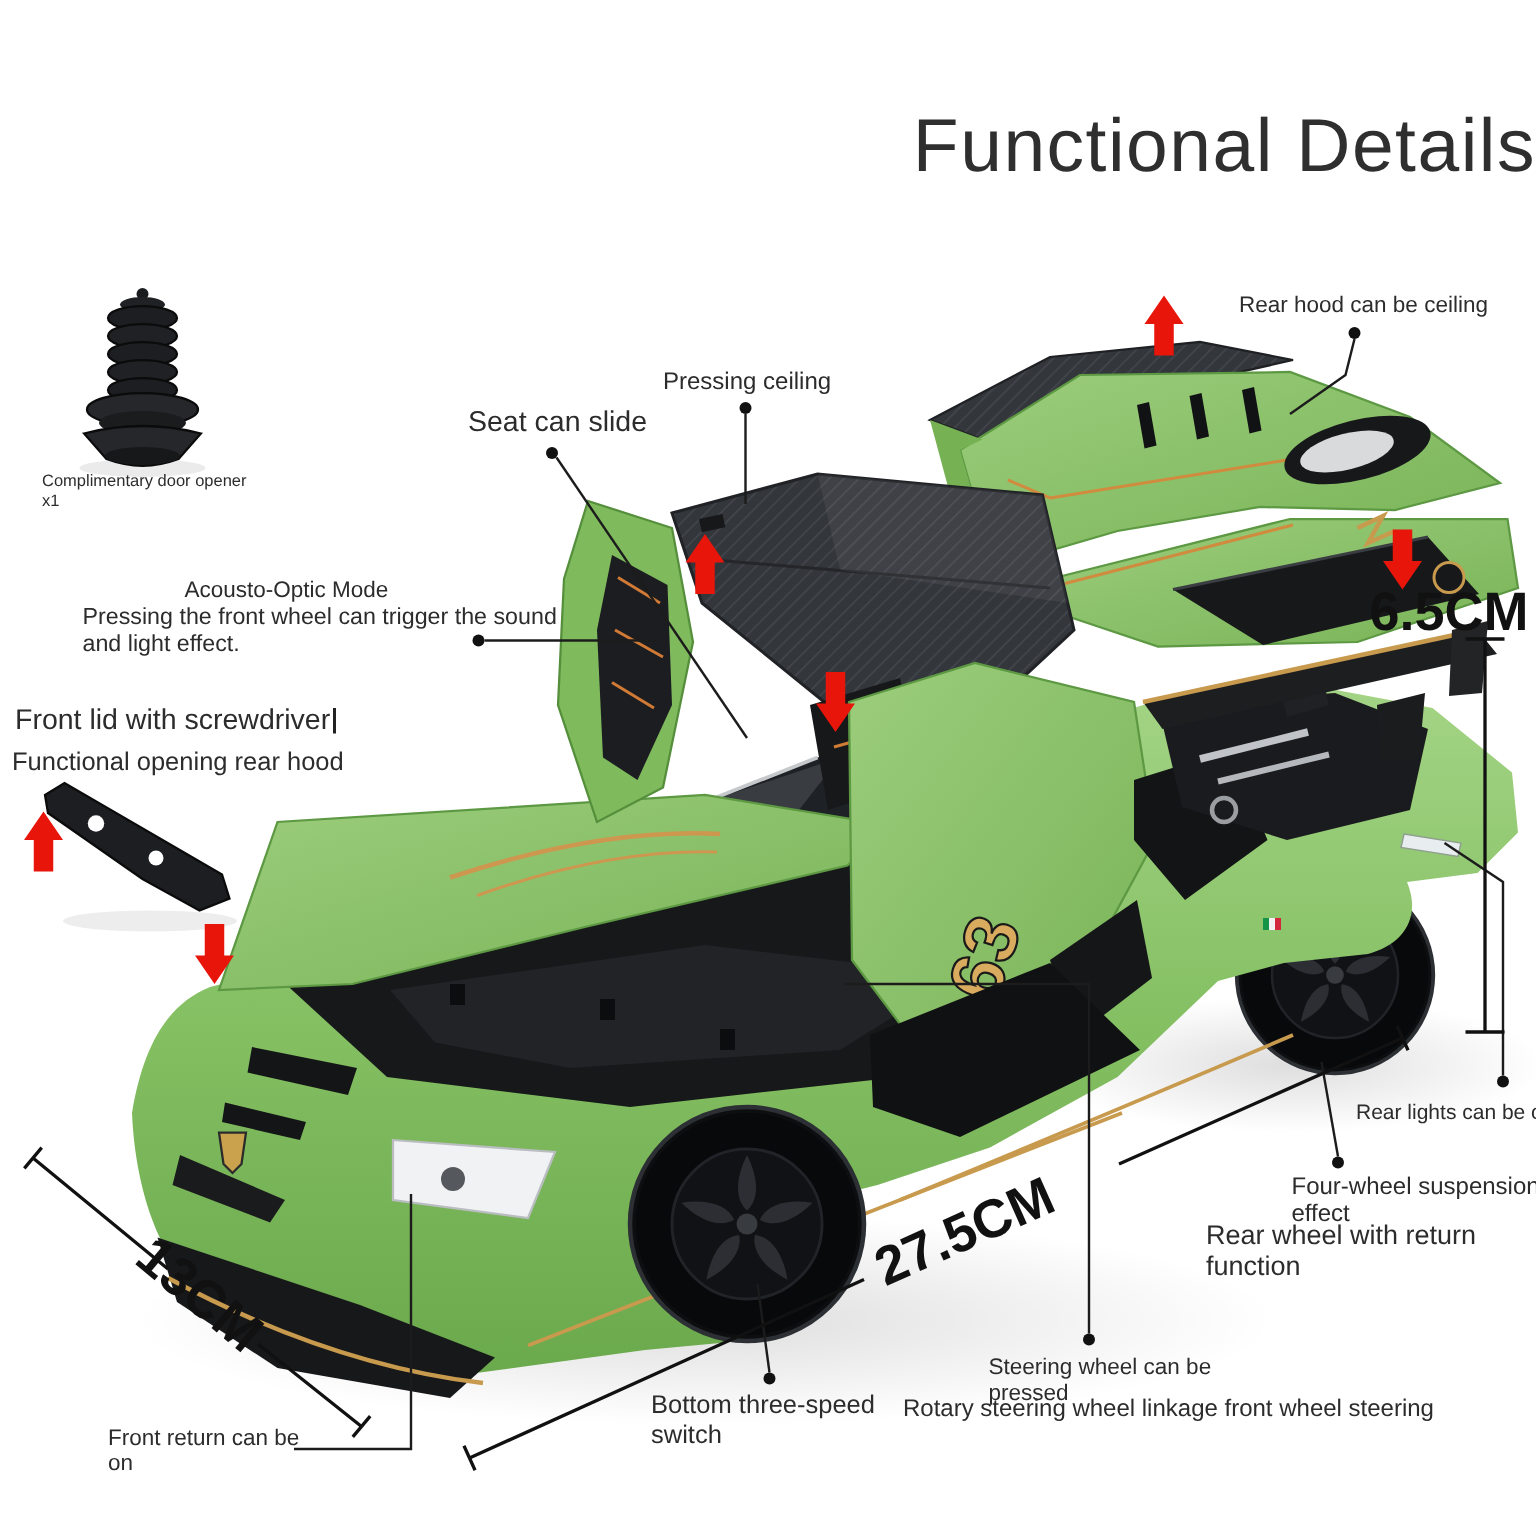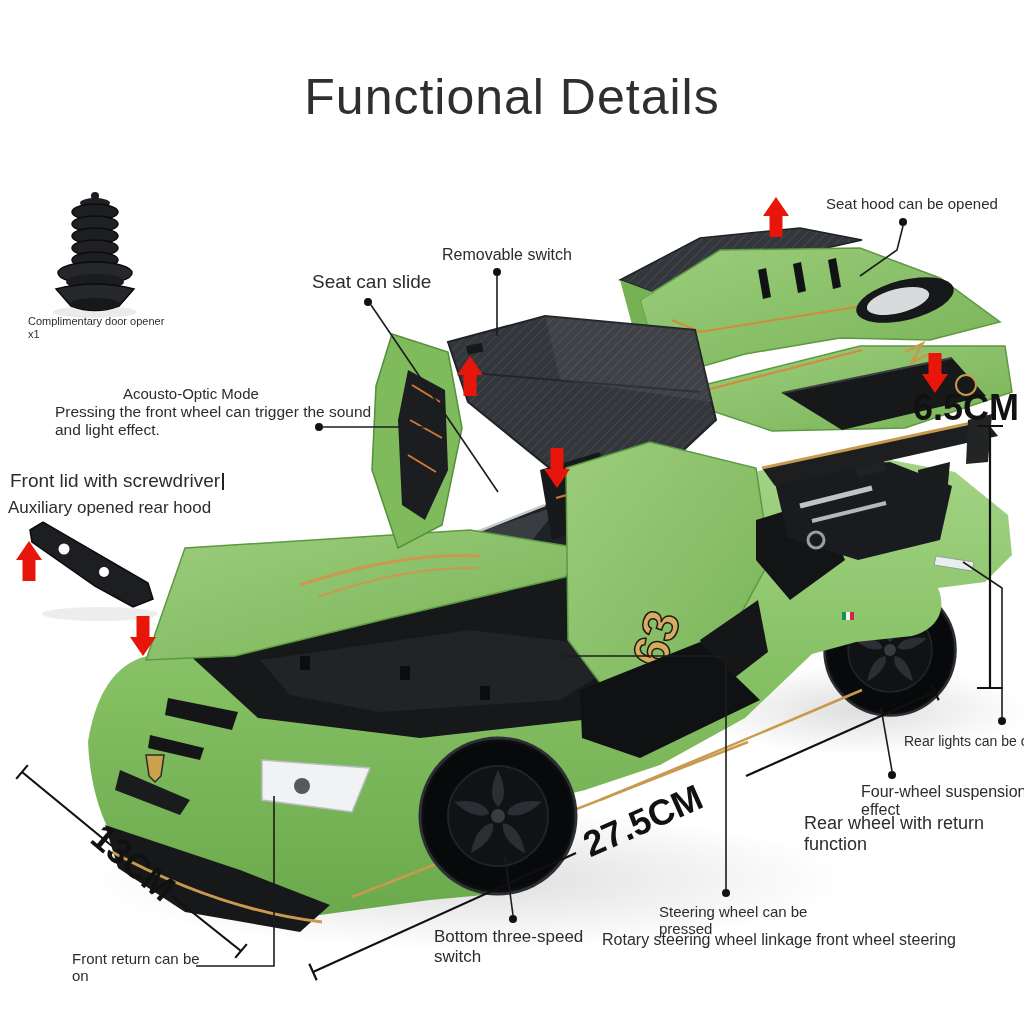--- a/index.html
+++ b/index.html
@@ -3,21 +3,21 @@
 <meta charset="utf-8">
 <style>
   html,body{margin:0;padding:0;background:#ffffff;}
   .stage{
     position:relative;width:1024px;height:1024px;background:#ffffff;overflow:hidden;
     font-family:"Liberation Sans",sans-serif;color:#2c2c2c;
   }
   .stage svg{position:absolute;left:0;top:0;}
   .lbl{position:absolute;color:#2c2c2c;line-height:1.15;}
   .title{
-    position:absolute;left:0;right:0;top:68px;text-align:center;
+    position:absolute;left:0;right:0;top:68px;text-align:right;
     font-size:50px;font-weight:400;color:#2f2f2f;letter-spacing:1px;
   }
   .meas{position:absolute;font-weight:bold;color:#111;}
   .caret{display:inline-block;width:2px;height:17px;background:#222;margin-left:2px;vertical-align:-3px;}
   .nw{white-space:nowrap;}
 </style>
 </head>
 <body>
 
 <div class="stage">
@@ -228,28 +228,28 @@
       <path d="M977,426 L1003,426 M977,688 L1003,688"></path>
       <path d="M313,972 L576,853 M746,776 L935,692"></path>
       <path d="M309.3,963.8 L316.7,980.2 M931.3,683.8 L938.7,700.2"></path>
       <path d="M22,772 L112,846 M172,896 L241,951"></path>
       <path d="M27.8,765.1 L16.2,778.9 M246.8,944.1 L235.2,957.9"></path>
     </g>
   </svg>
 
   <div class="title">Functional Details</div>
 
-  <div class="lbl" style="left:826px;top:195px;font-size:15px;">Seat hood can be opened</div>
-  <div class="lbl" style="left:442px;top:246px;font-size:16px;">Removable switch</div>
+  <div class="lbl" style="left:826px;top:195px;font-size:15px;">Rear hood can be ceiling</div>
+  <div class="lbl" style="left:442px;top:246px;font-size:16px;">Pressing ceiling</div>
   <div class="lbl" style="left:312px;top:271px;font-size:19px;">Seat can slide</div>
   <div class="lbl" style="left:28px;top:315px;font-size:11px;width:150px;">Complimentary door opener x1</div>
   <div class="lbl" style="left:123px;top:385px;font-size:15px;">Acousto-Optic Mode</div>
   <div class="lbl" style="left:55px;top:403px;font-size:15.5px;width:320px;">Pressing the front wheel can trigger the sound and light effect.</div>
   <div class="lbl nw" style="left:10px;top:470px;font-size:19px;"><span>Front lid with screwdriver</span><span class="caret"></span></div>
-  <div class="lbl nw" style="left:8px;top:498px;font-size:17px;">Auxiliary opened rear hood</div>
+  <div class="lbl nw" style="left:8px;top:498px;font-size:17px;">Functional opening rear hood</div>
   <div class="lbl nw" style="left:904px;top:733px;font-size:14px;">Rear lights can be on</div>
   <div class="lbl" style="left:815px;top:783px;font-size:16px;width:170px;margin-left:46px;">Four-wheel suspension effect</div>
   <div class="lbl" style="left:804px;top:813px;font-size:18px;width:190px;">Rear wheel with return function</div>
   <div class="lbl" style="left:434px;top:927px;font-size:17px;width:160px;">Bottom three-speed switch</div>
   <div class="lbl" style="left:659px;top:903px;font-size:15px;width:150px;">Steering wheel can be pressed</div>
   <div class="lbl" style="left:602px;top:931px;font-size:16px;width:425px;">Rotary steering wheel linkage front wheel steering</div>
   <div class="lbl" style="left:72px;top:950px;font-size:15px;width:130px;">Front return can be on</div>
 
   <div class="meas" style="left:913px;top:387px;font-size:36px;">6.5CM</div>
   <div class="meas" style="left:580px;top:800px;font-size:36px;transform:rotate(-24deg);">27.5CM</div>

